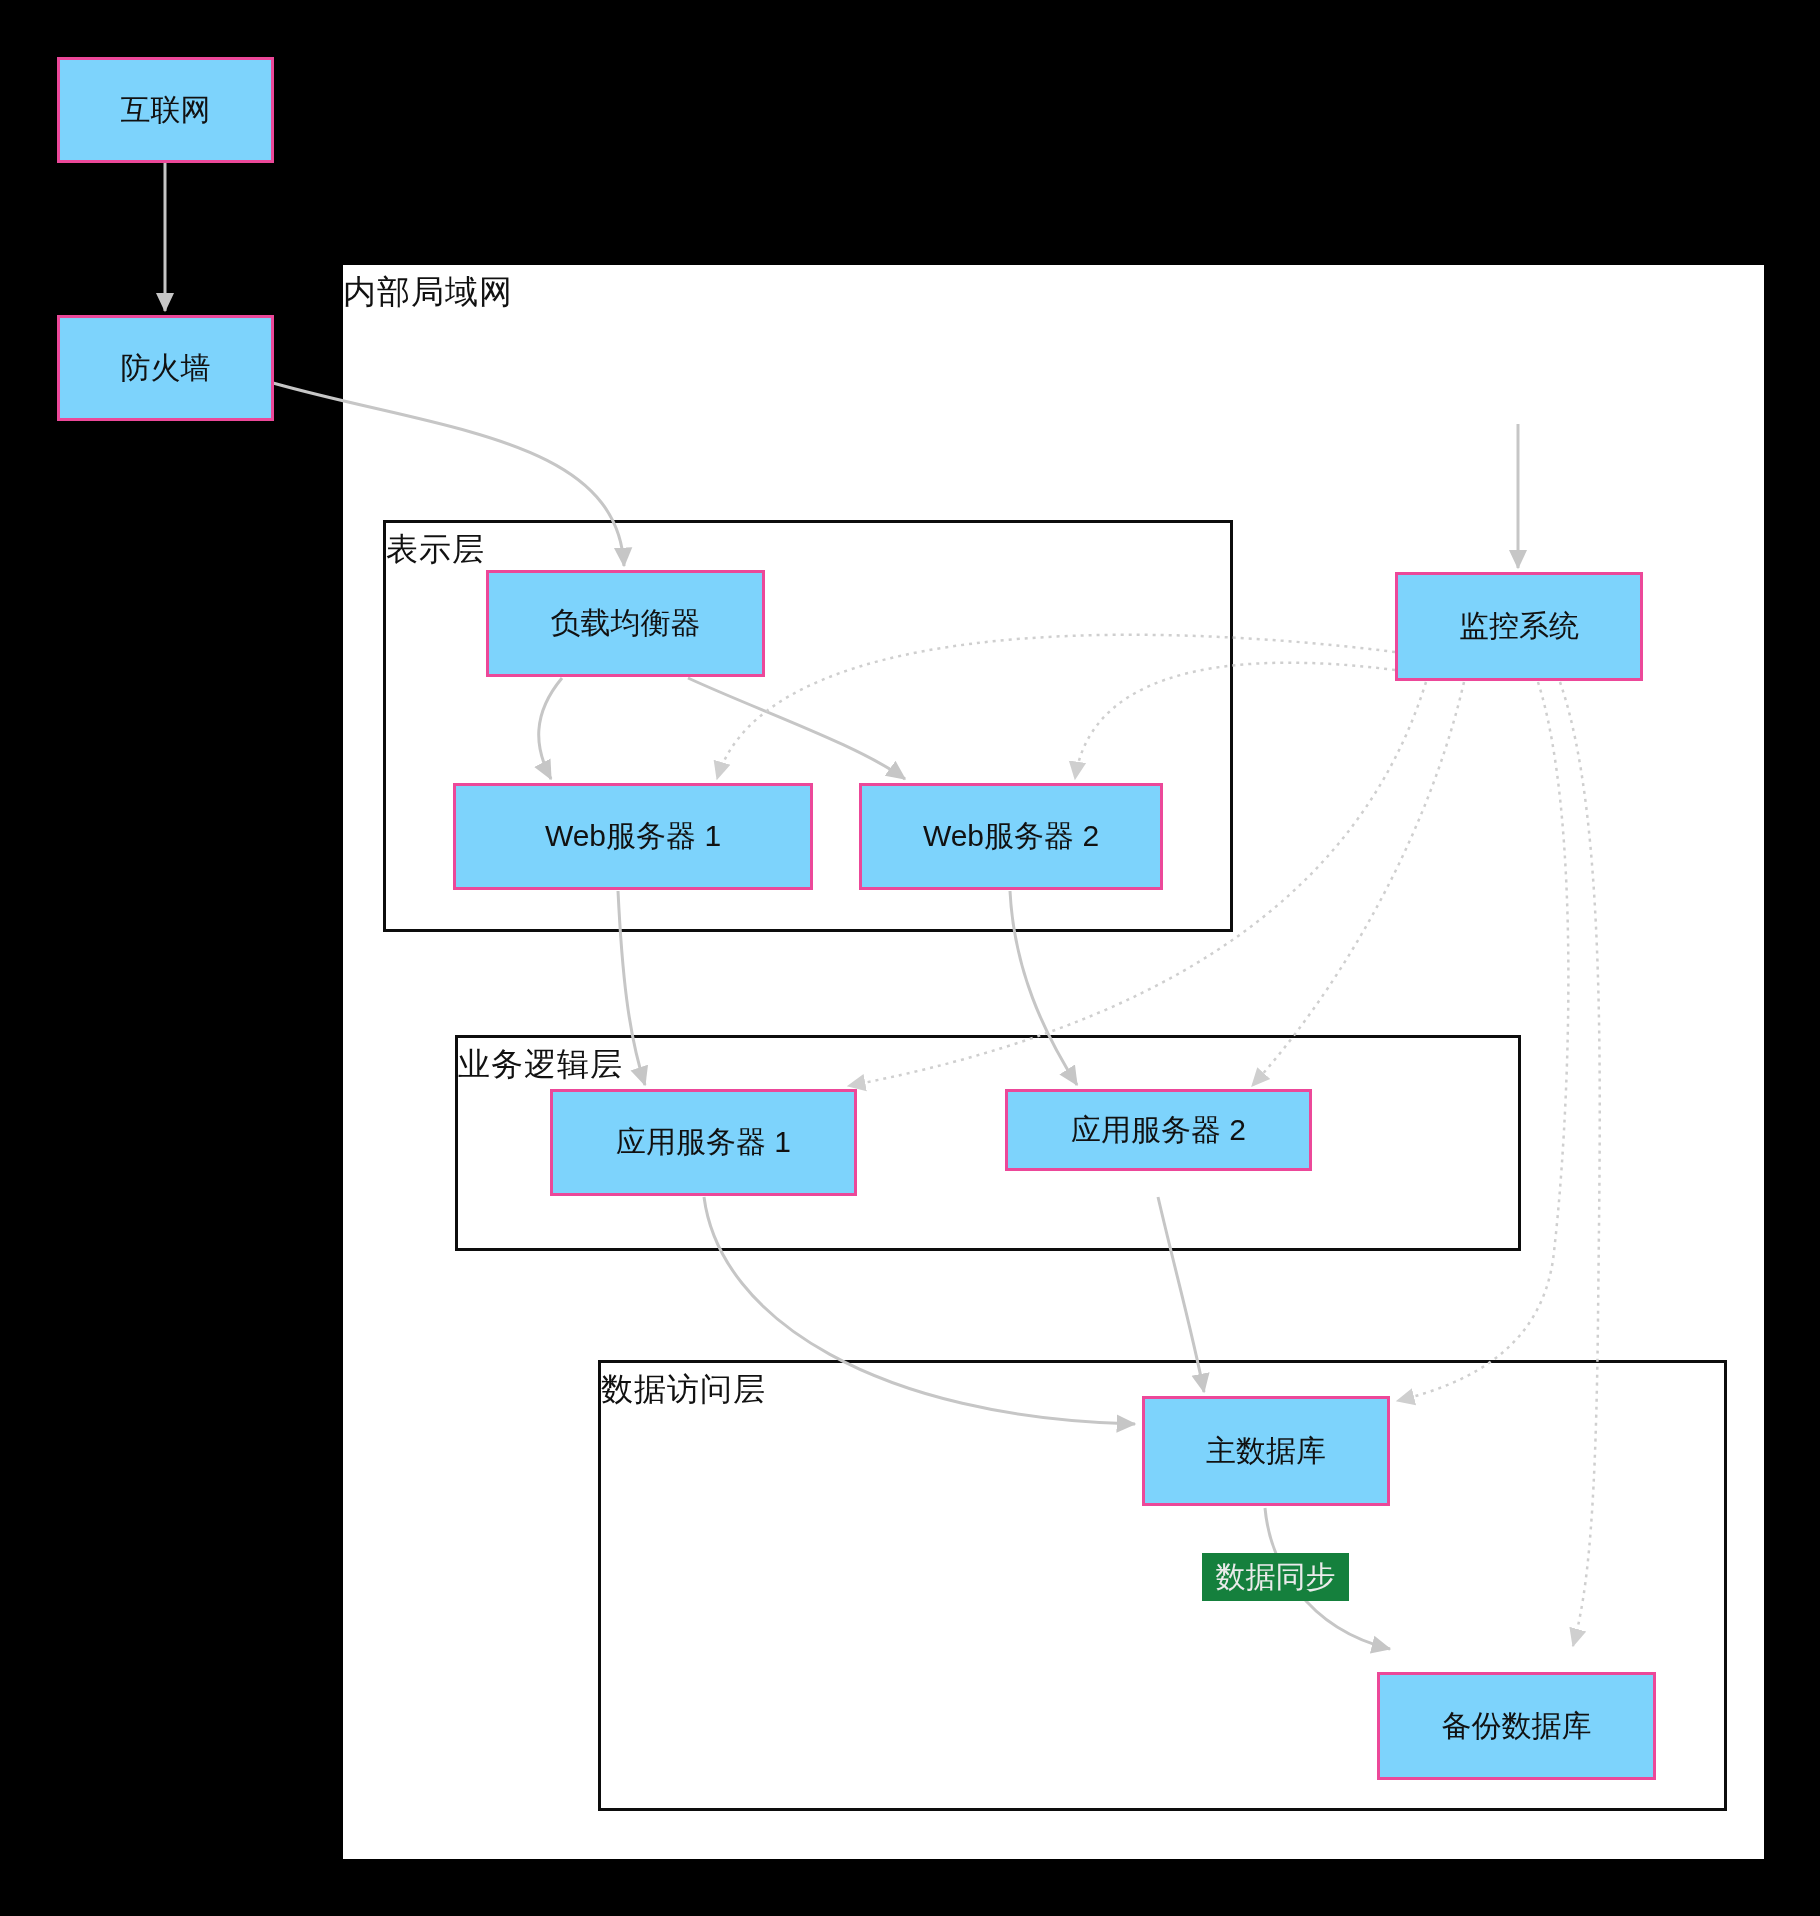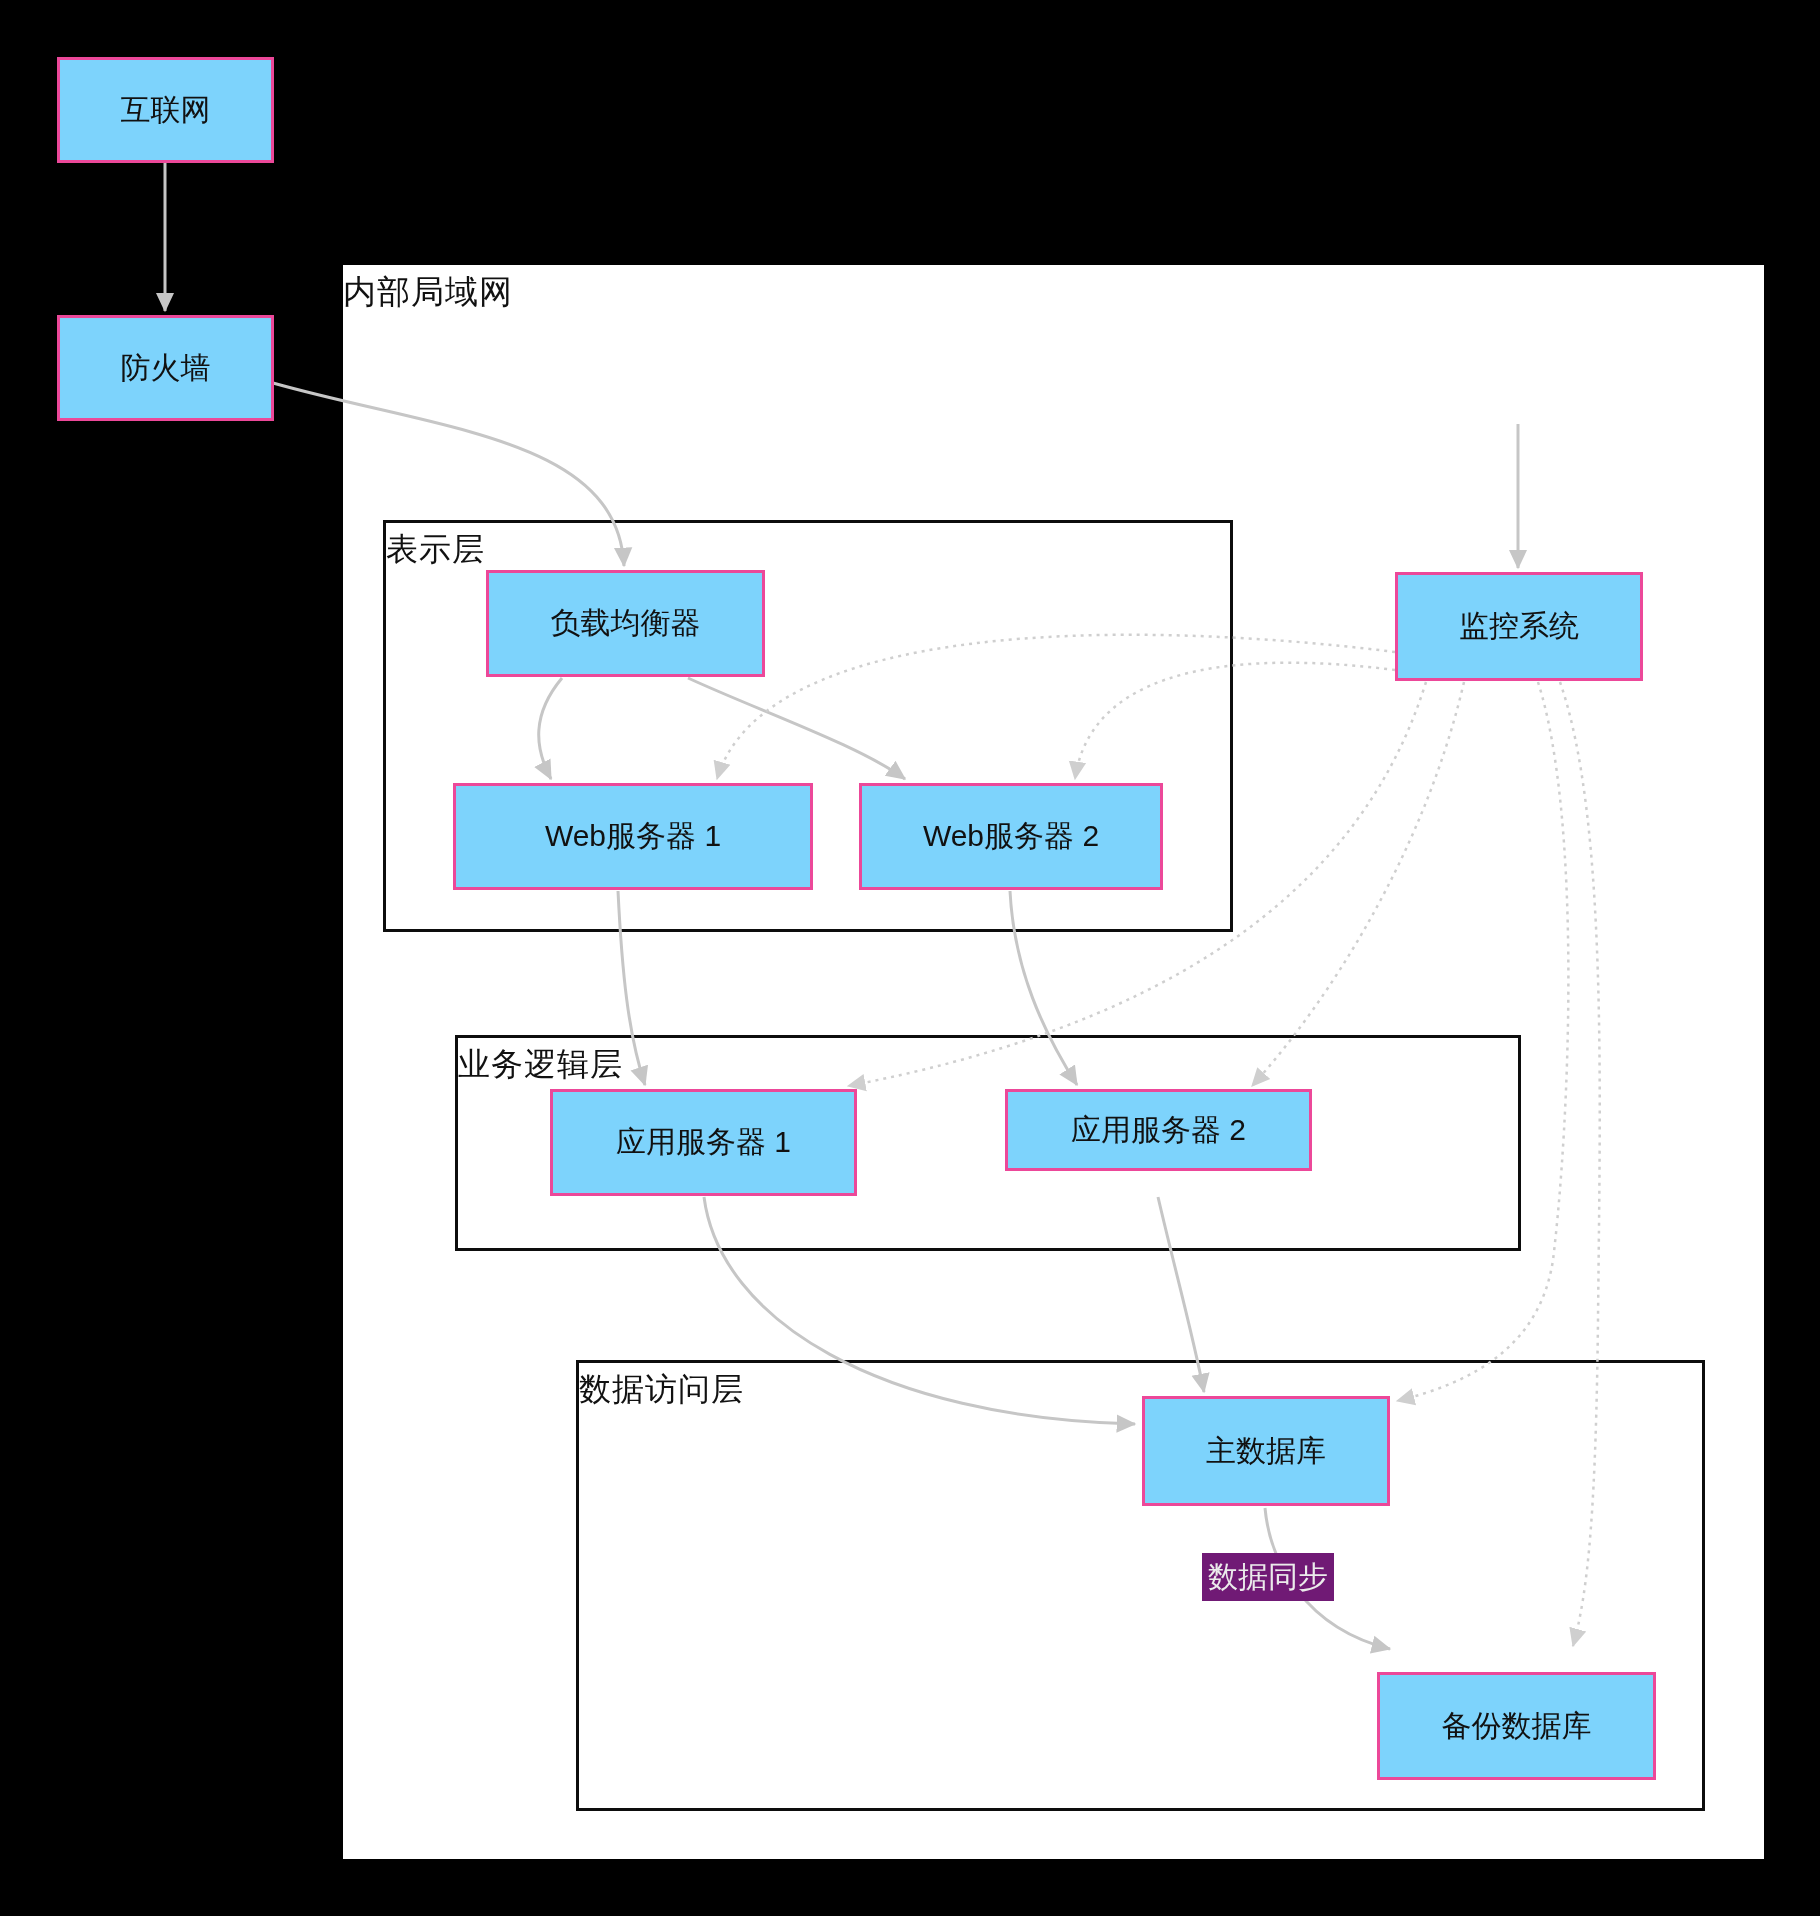--- a/index.html
+++ b/index.html
@@ -46,22 +46,22 @@
     position: absolute;
     left: 0;
     top: 0;
     z-index: 5;
     pointer-events: none;
   }
   .es { stroke: #c6c6c6; stroke-width: 3; fill: none; }
   .ed { stroke: #cfcfcf; stroke-width: 2.5; fill: none; stroke-dasharray: 3 5; }
   #sync-label {
     position: absolute;
-    left: 1202px; top: 1553px; width: 132px; height: 48px;
-    background: #701a75;
+    left: 1202px; top: 1553px; width: 147px; height: 48px;
+    background: #15803d;
     color: #ebebeb;
     font-size: 30px;
     display: flex;
     align-items: center;
     justify-content: center;
     z-index: 12;
     white-space: nowrap;
   }
 </style>
 </head>
@@ -74,21 +74,21 @@
   </div>
 
   <div class="cbox" style="left:383px; top:520px; width:850px; height:412px;">
     <div class="clabel">表示层</div>
   </div>
 
   <div class="cbox" style="left:455px; top:1035px; width:1066px; height:216px;">
     <div class="clabel">业务逻辑层</div>
   </div>
 
-  <div class="cbox" style="left:576px; top:1360px; width:1129px; height:451px;">
+  <div class="cbox" style="left:598px; top:1360px; width:1129px; height:451px;">
     <div class="clabel">数据访问层</div>
   </div>
 
   <svg id="edges" width="1820" height="1916" viewBox="0 0 1820 1916">
     <defs>
       <marker id="arrow-solid" viewBox="0 0 8 8" refX="7" refY="4" markerWidth="7" markerHeight="7" orient="auto">
         <path d="M0,0.5 L7.5,4 L0,7.5 Z" fill="#c6c6c6"></path>
       </marker>
       <marker id="arrow-dot" viewBox="0 0 8 8" refX="7" refY="4" markerWidth="8" markerHeight="8" orient="auto">
         <path d="M0,0.5 L7.5,4 L0,7.5 Z" fill="#cfcfcf"></path>

